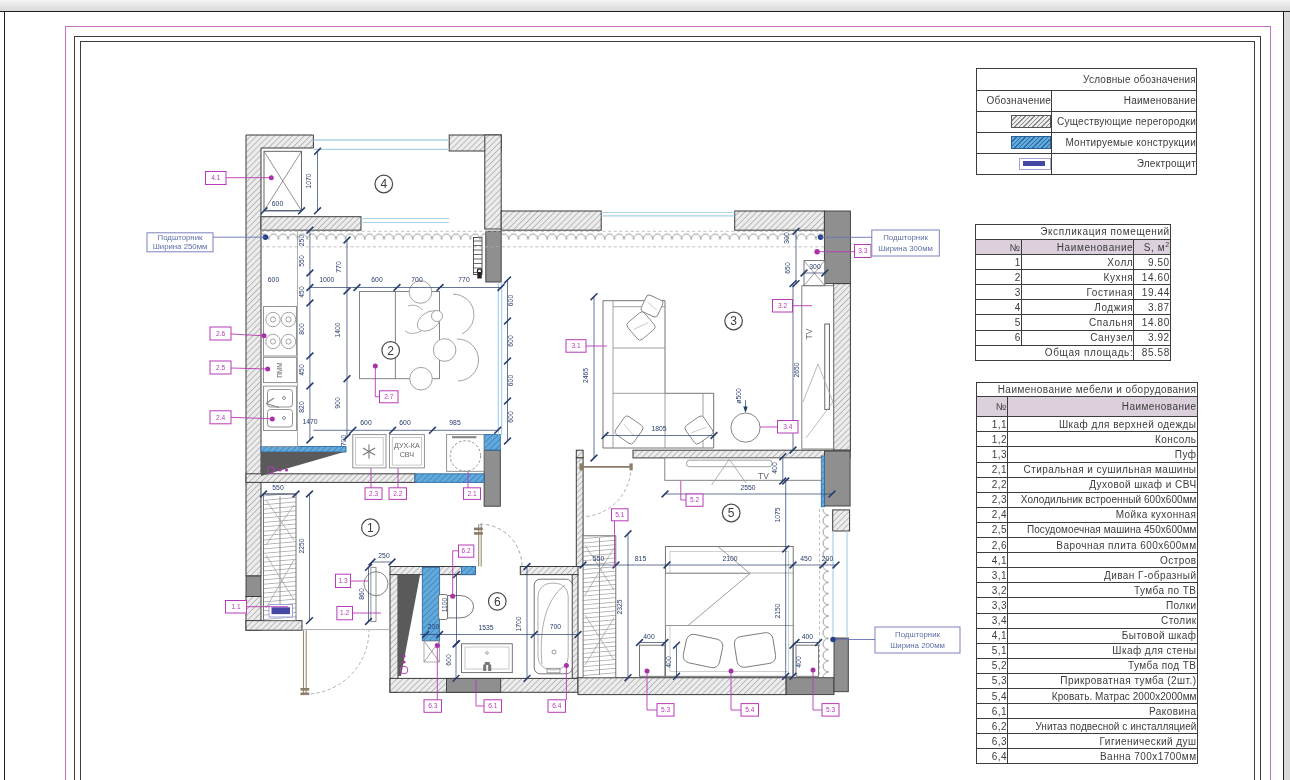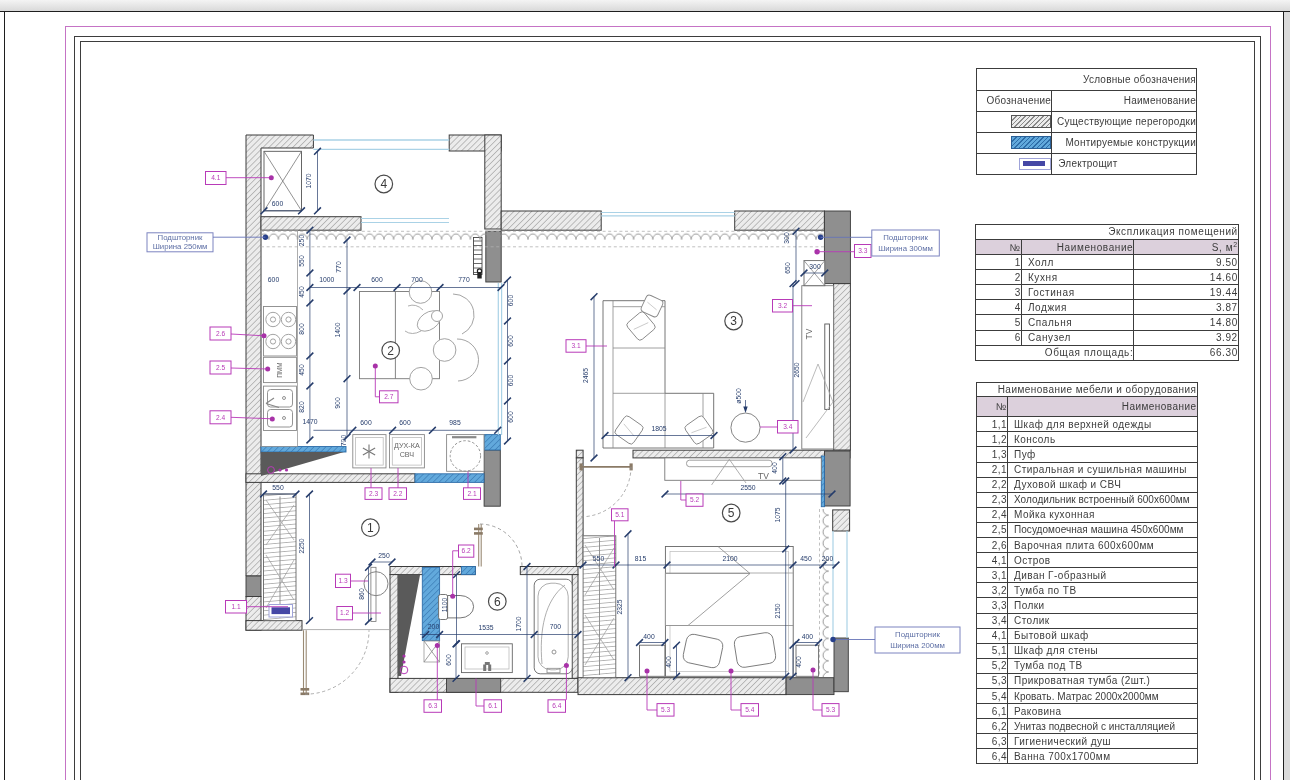--- a/index.html
+++ b/index.html
@@ -13,24 +13,24 @@
 #fb2{left:79.5px;top:41px;width:1173px;height:745px;border:1px solid #3d3d3d}
 svg text{font-family:"Liberation Sans",sans-serif}
 .d{fill:#253c6b;font-size:6.8px;text-anchor:middle}
 .lbt{fill:#b83ab8;text-anchor:middle}
 .rn{fill:#3a3a3a;font-size:12px;text-anchor:middle}
 .gt{fill:#666;text-anchor:middle}
 .bt{fill:#5e6fa5;font-size:7.8px;text-anchor:middle}
 table{border-collapse:collapse;table-layout:fixed;position:absolute;background:#fff;color:#3c3c3c}
 td,th{border:1px solid #3c3c3c;overflow:hidden;white-space:nowrap;padding:0;font-weight:normal}
 .c{text-align:right}
-.l{text-align:left;padding-left:6px}
+.l{text-align:right;padding-left:6px}
 #t1{left:976px;top:67.7px;width:221px;font-size:10px;letter-spacing:0.25px}
 #t1 td{height:20.1px}
-#t2{left:974.8px;top:223.6px;width:264px;font-size:10px;letter-spacing:0.6px}
+#t2{left:974.8px;top:223.6px;width:196px;font-size:10px;letter-spacing:0.6px}
 #t2 td{height:14.1px}
 #t3{left:975.5px;top:382px;width:222px;font-size:10px;letter-spacing:0.45px}
 .tight{letter-spacing:0.05px}
 #t3 td{height:14.1px}
 .hdr{background:#dcd0dc}
 .sw{display:inline-block;width:38px;height:11px;vertical-align:middle}
 .swh{background:repeating-linear-gradient(-45deg,#ececec 0 2.2px,#8a8a8a 2.2px 3.2px);border:1px solid #555}
 .swg{background:#8f8f8f;border:1px solid #3e3e3e}
 .swb{background:repeating-linear-gradient(-45deg,#62a9dc 0 2.2px,#2e6da8 2.2px 3.2px);border:1px solid #2a5f96}
 .swe{border:1px solid #9fa3d9;width:30px;height:10px;position:relative}
@@ -610,21 +610,21 @@
         <td class="l">Спальня</td>
         <td class="c">14.80</td>
       </tr>
       <tr>
         <td class="c">6</td>
         <td class="l">Санузел</td>
         <td class="c">3.92</td>
       </tr>
 <tr>
         <td colspan="2" class="c">Общая площадь:</td>
-        <td class="c">66.30</td>
+        <td class="c">85.58</td>
       </tr>
 </tbody>
   </table>
 <table id="t3">
 <colgroup>
       <col style="width:31.5px">
       <col>
     </colgroup>
 <tbody>
       <tr>

